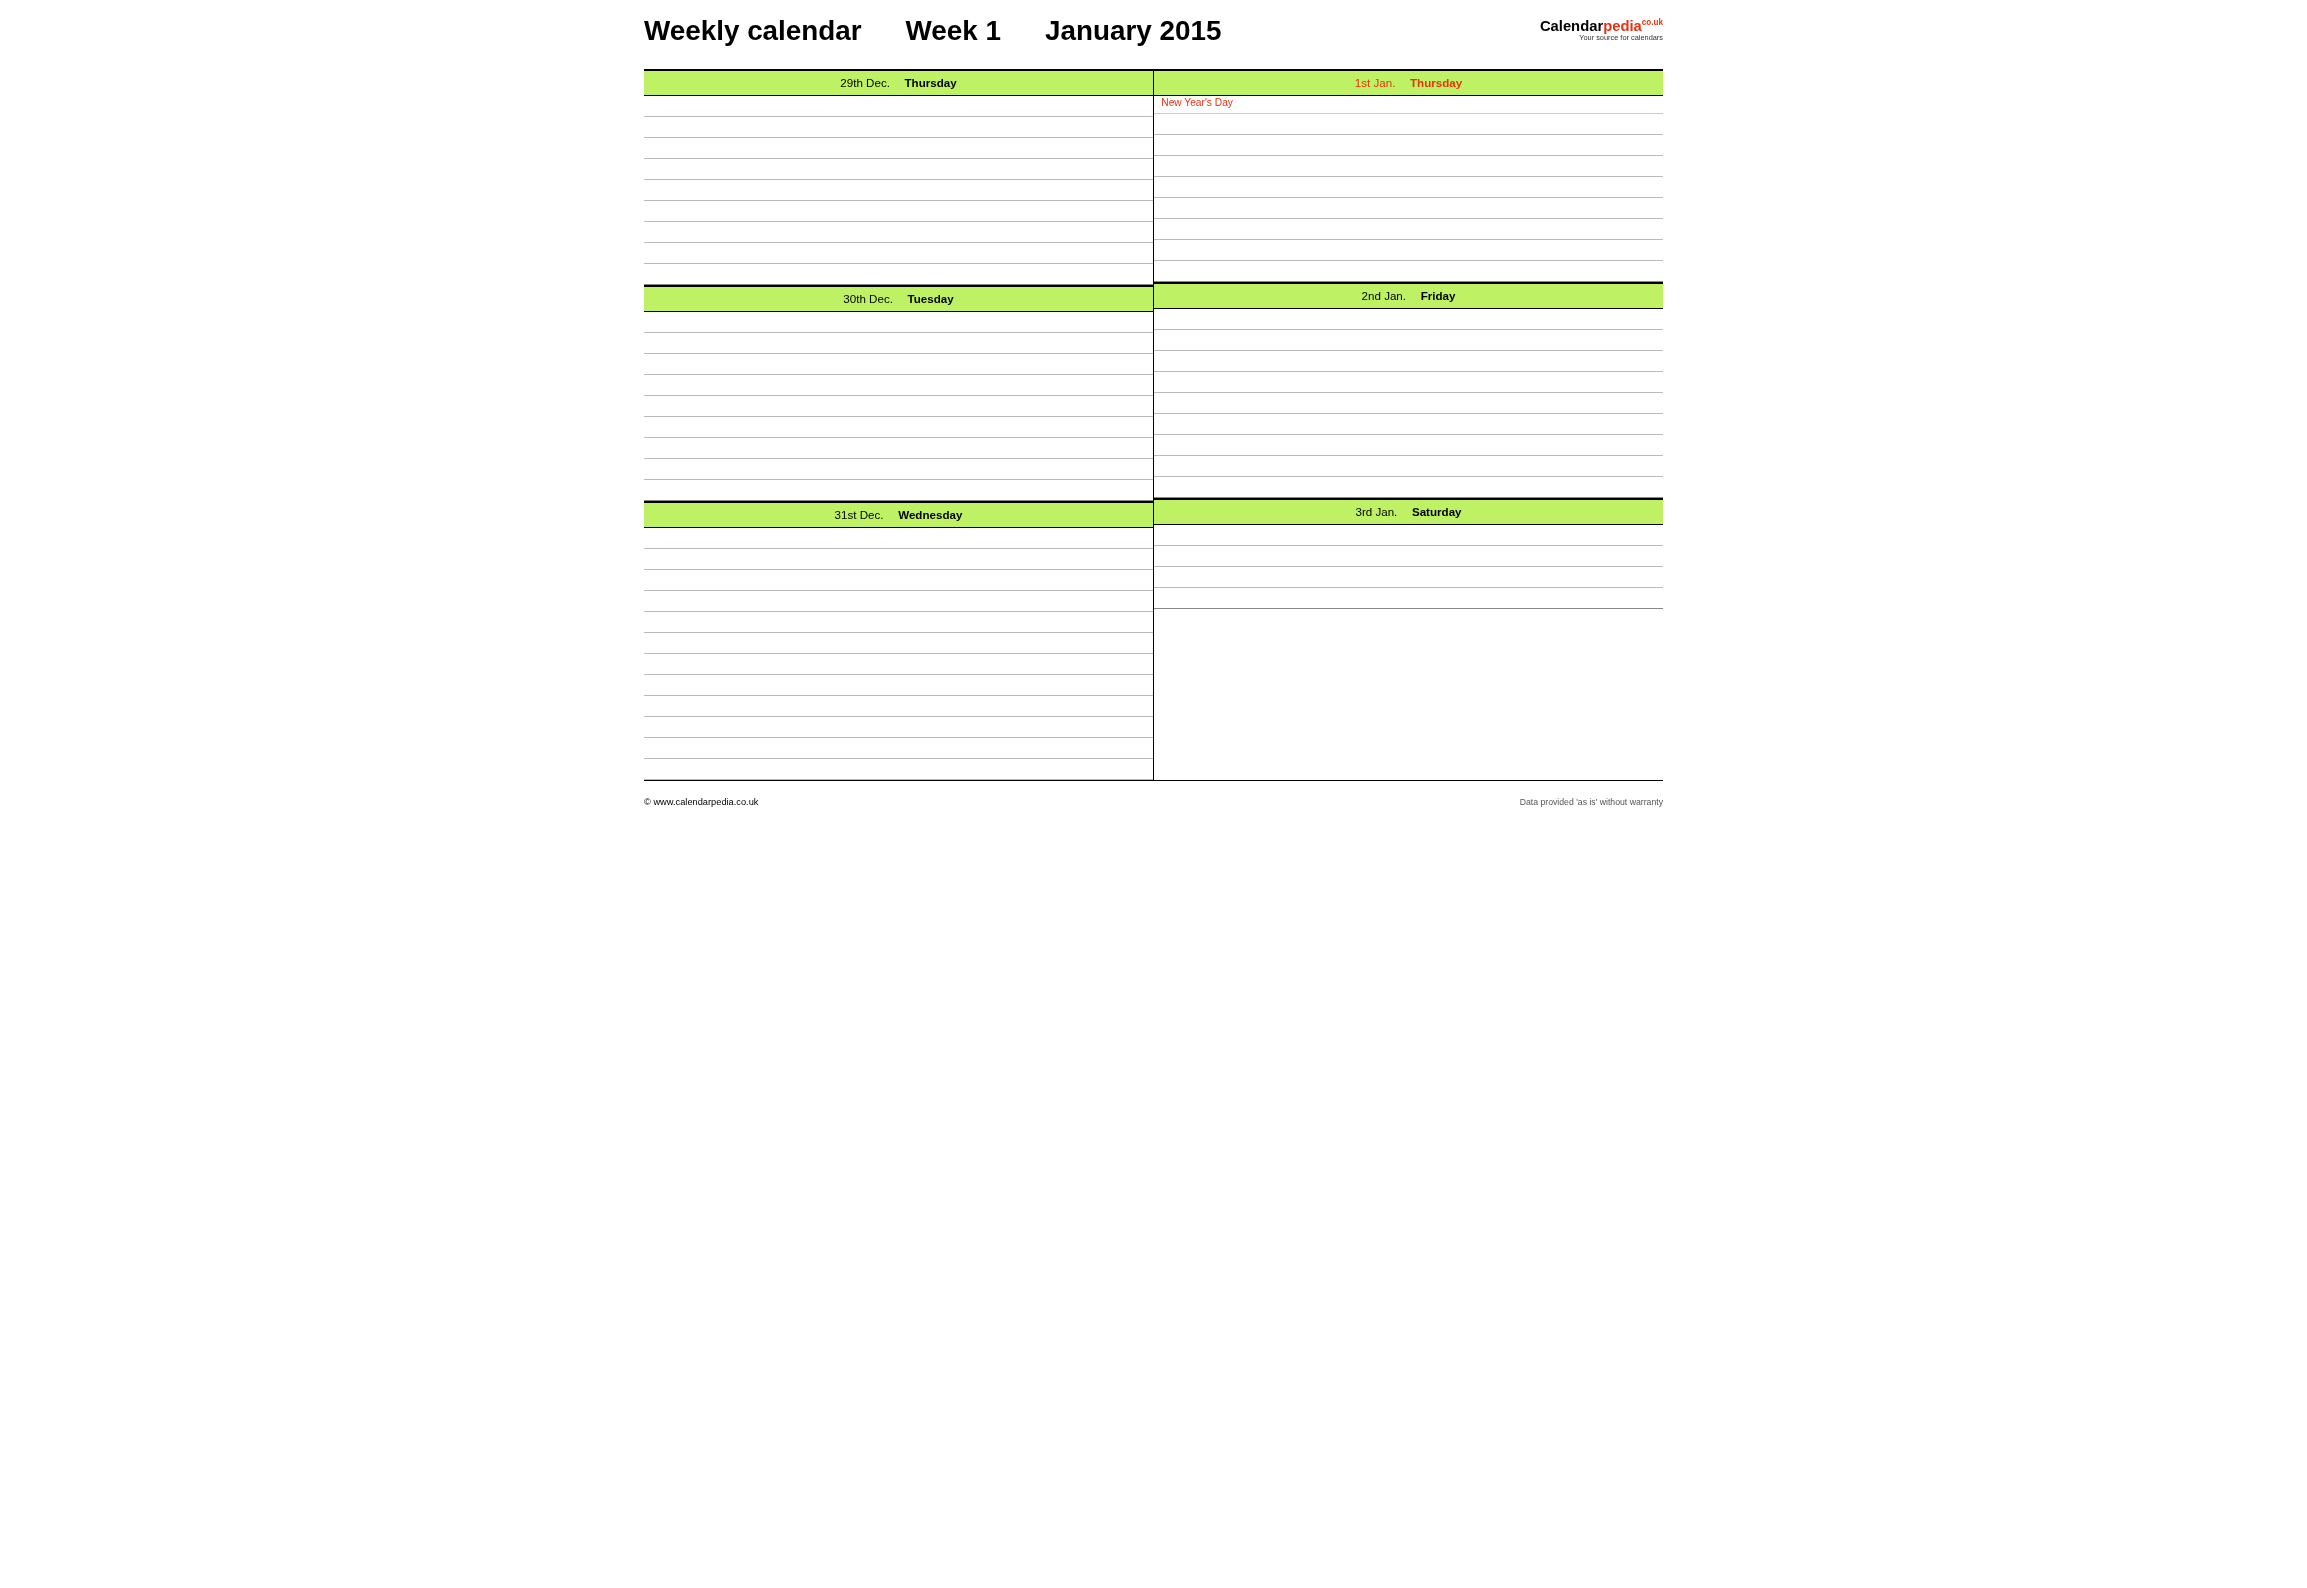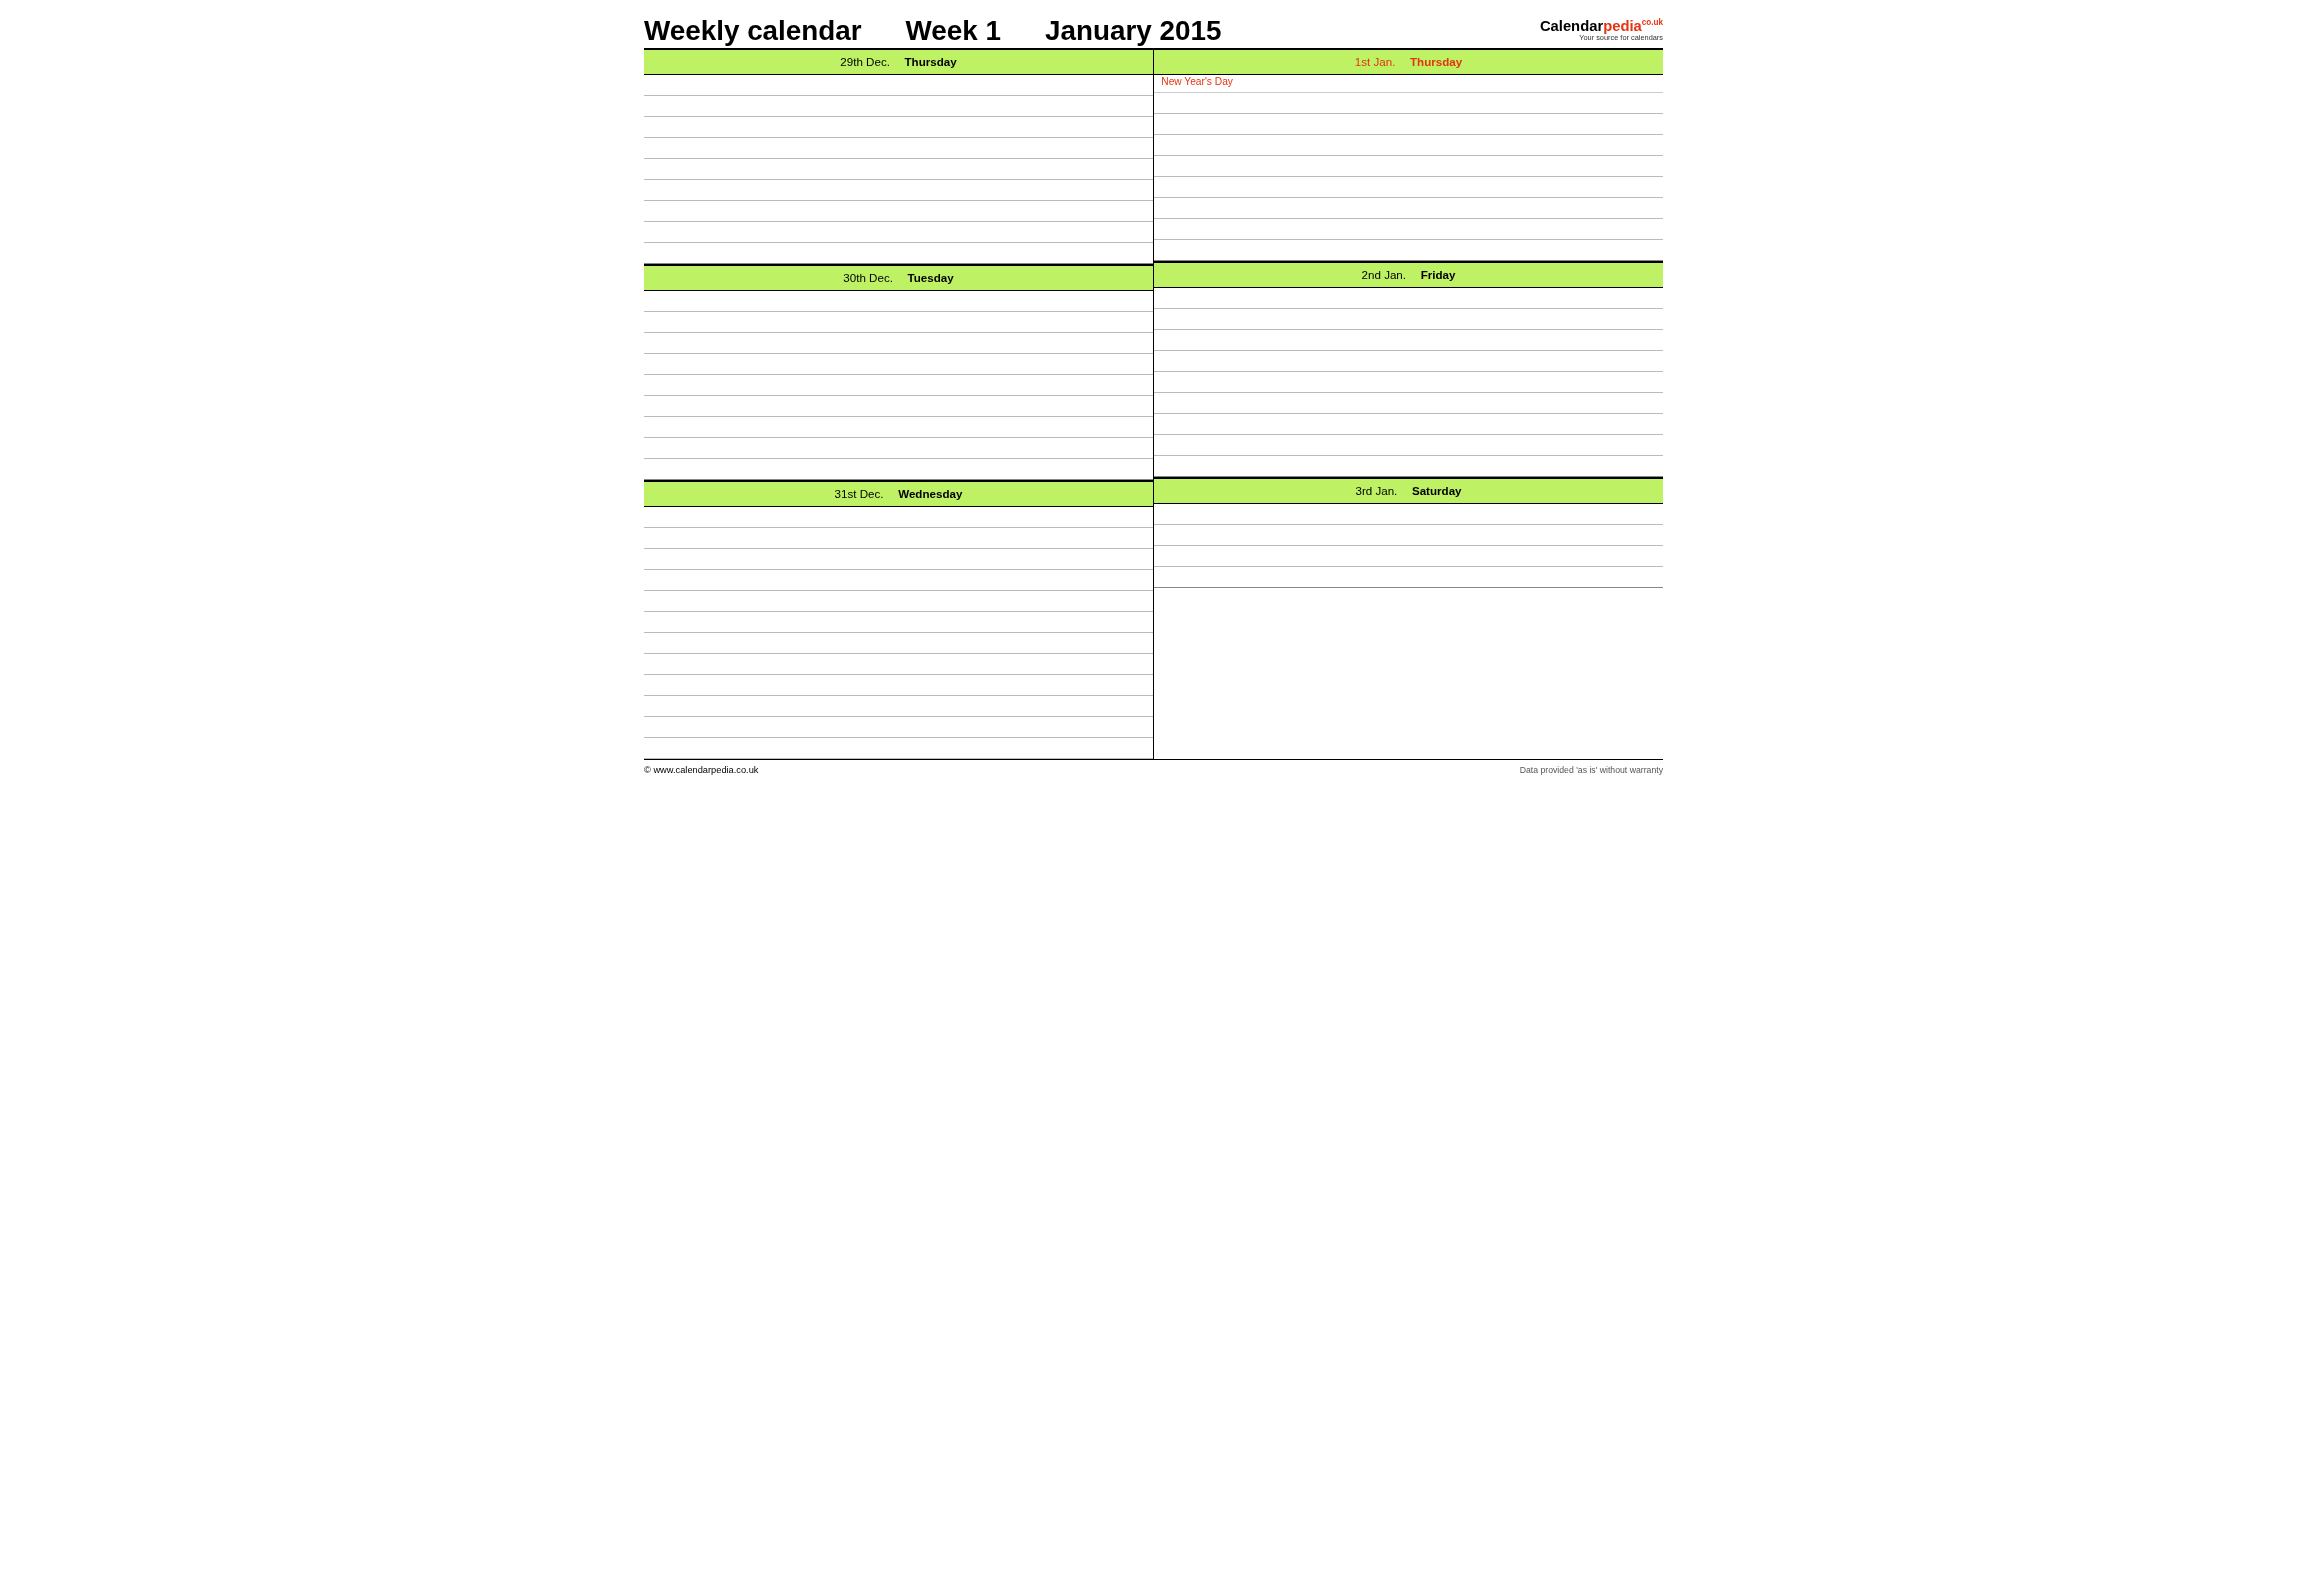--- a/index.html
+++ b/index.html
@@ -20,21 +20,21 @@
       width: 100%;
       max-width: 1019px;
       margin: 0 auto;
     }
 
     
     .header {
       display: flex;
       align-items: center;
       justify-content: space-between;
-      padding-bottom: 1px;
+      padding-bottom: 22px;
       border-bottom: 1.5px solid #000;
     }
 
     .header-left {
       display: flex;
       align-items: baseline;
       gap: 44px;
     }
 
     .header-title {
@@ -83,21 +83,21 @@
     .logo-tagline {
       font-size: 0.75em;
       color: #333;
     }
 
     
     .footer {
       display: flex;
       justify-content: space-between;
       align-items: center;
-      padding-top: 5px;
+      padding-top: 16px;
       border-top: 0.7px solid #000;
       margin-top: 0;
     }
 
     .footer-url {
       font-size: 0.8em;
       color: #000;
     }
 
     .footer-disclaimer {

